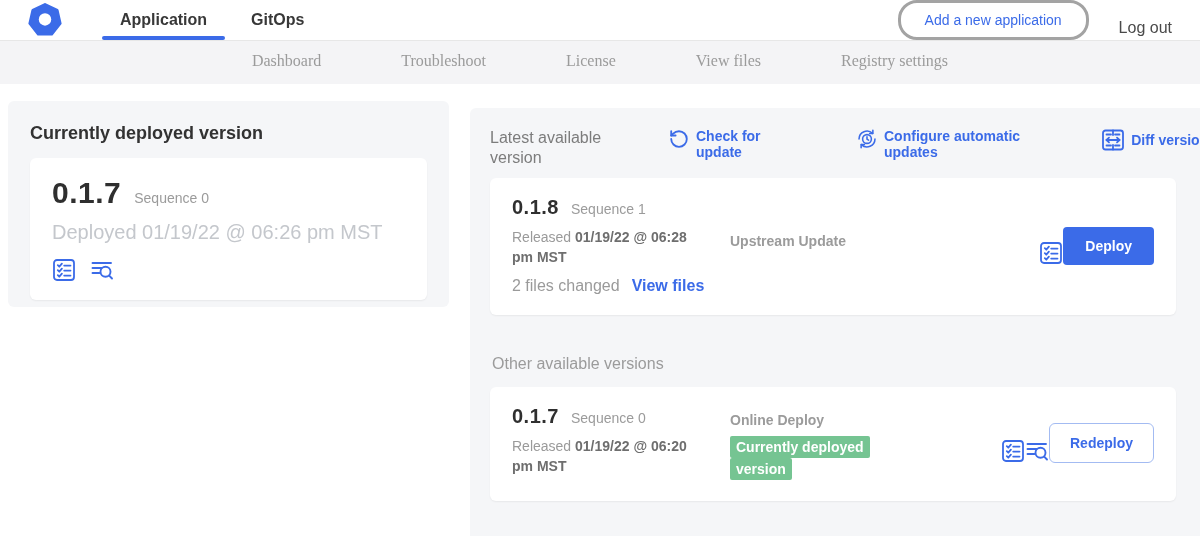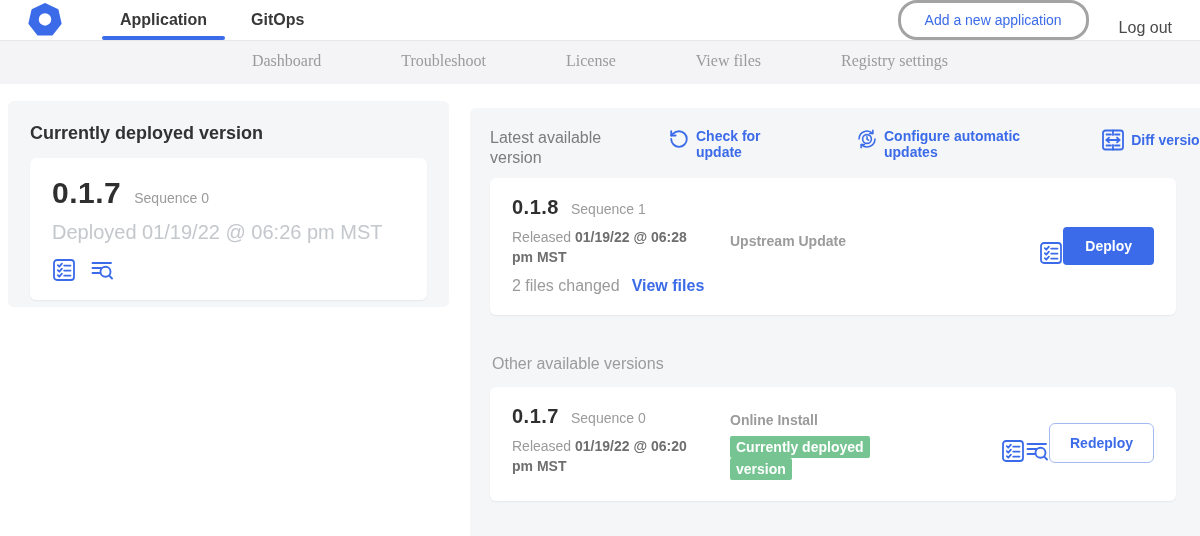--- a/index.html
+++ b/index.html
@@ -247,21 +247,21 @@
 
     <div class="white-card version-card other-card">
       <div class="vc-left">
         <div class="vc-version-row">
           <span class="vc-version">0.1.7</span>
           <span class="version-seq">Sequence 0</span>
         </div>
         <div class="released"><span>Released </span><b>01/19/22 @ 06:20 pm MST</b></div>
       </div>
       <div class="vc-mid mid-other">
-        <div>Online Install</div>
+        <div>Online Deploy</div>
         <div class="badge-wrap">
           <span class="badge">Currently deployed version</span>
         </div>
       </div>
       <div class="vc-actions">
         <span class="icon-btn">
           <svg viewBox="0 0 24 24">
               <use href="#ic-checklist"></use>
             </svg>
         </span>

